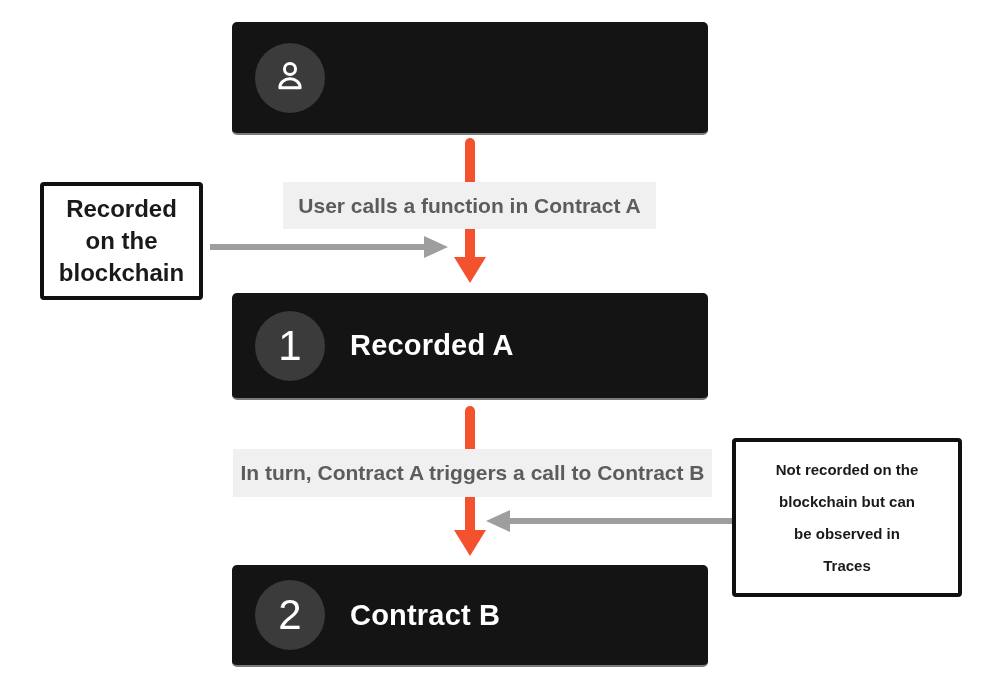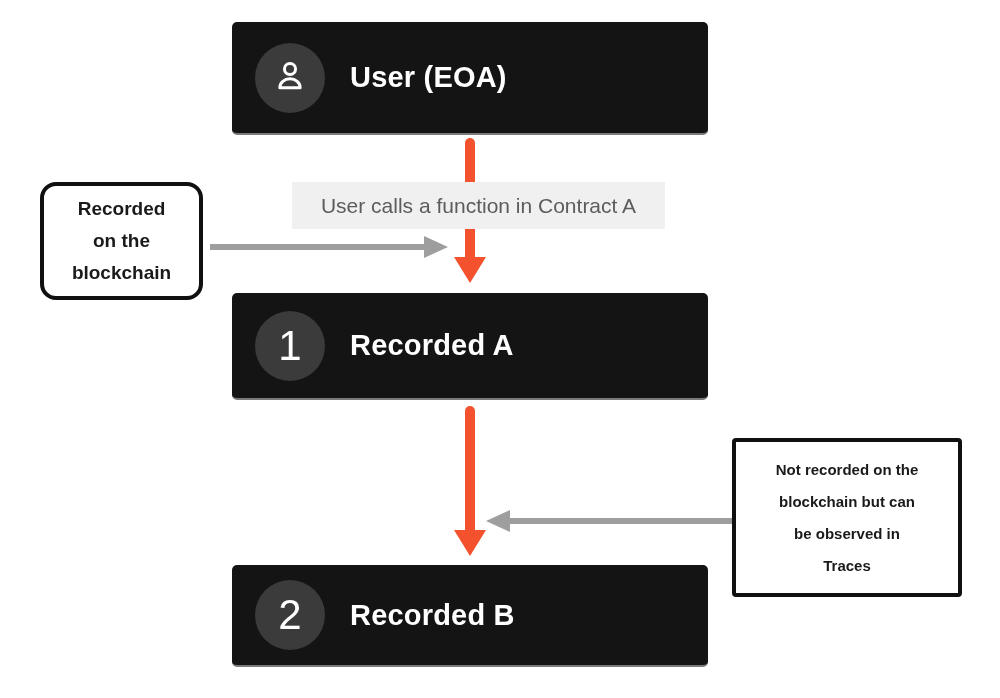--- a/index.html
+++ b/index.html
@@ -76,27 +76,26 @@
     z-index: 1;
   }
   .vhead-1 { left: 454px; top: 257px; }
   .vhead-2 { left: 454px; top: 530px; }
   
   .flow-label {
     position: absolute;
     background: var(--label-bg, #f0f0f0);
     color: var(--label-fg, #5c5c5e);
     font-size: 21px;
-    font-weight: 400;
+    font-weight: 700;
     display: flex;
     align-items: center;
     justify-content: center;
     text-align: center;
     z-index: 2;
-    margin-left: 9px;
   }
   .flow-label-1 { left: 283px; top: 182px; width: 373px; height: 47px; }
   .flow-label-2 { left: 233px; top: 449px; width: 479px; height: 48px; }
   
   .hline {
     position: absolute;
     height: 6px;
     background: var(--arrow-gray, #9e9e9e);
     z-index: 0;
   }
@@ -120,38 +119,37 @@
     box-sizing: border-box;
     color: var(--note-fg, #1a1a1a);
     font-weight: 700;
     text-align: center;
     white-space: pre-line;
     display: flex;
     align-items: center;
     justify-content: center;
     z-index: 1;
   }
-  .note-left  { left: 40px;  top: 182px; width: 163px; height: 118px; font-size: 19px; line-height: 32px; border-radius: 16px; }
+  .note-left  { left: 40px;  top: 182px; width: 163px; height: 118px; font-size: 24px; line-height: 32px; }
   .note-right { left: 732px; top: 438px; width: 230px; height: 159px; font-size: 15px; line-height: 32px; }
 </style>
 </head>
 <body>
 
 <div class="canvas">
 
   <div class="node node-user">
     <div class="badge">
       <span>
         <svg width="38" height="38" viewBox="0 0 24 24" fill="none" stroke="#ffffff" stroke-width="1.9" stroke-linecap="round" stroke-linejoin="round">
           <circle cx="12" cy="7.6" r="3.5"></circle>
           <path d="M5.6 19.4 a6.4 5.6 0 0 1 12.8 0 z"></path>
         </svg>
       </span>
     </div>
-    <div class="node-title">User (EOA)</div>
   </div>
 
   <div class="vline vline-1"></div>
   <div class="vhead vhead-1"></div>
 
   <div class="flow-label flow-label-1">User calls a function in Contract A</div>
 
   <div class="note note-left">Recorded
 on the
 blockchain</div>
@@ -161,28 +159,29 @@
   <div class="node node-a">
     <div class="badge">
       <span class="badge-num">1</span>
     </div>
     <div class="node-title">Recorded A</div>
   </div>
 
   <div class="vline vline-2"></div>
   <div class="vhead vhead-2"></div>
 
+  <div class="flow-label flow-label-2">In turn, Contract A triggers a call to Contract B</div>
 
   <div class="note note-right">Not recorded on the
 blockchain but can
 be observed in
 Traces</div>
   <div class="hline hline-right"></div>
   <div class="hhead hhead-left"></div>
 
   <div class="node node-b">
     <div class="badge">
       <span class="badge-num">2</span>
     </div>
-    <div class="node-title">Recorded B</div>
+    <div class="node-title">Contract B</div>
   </div>
 
 </div>
 
 </body></html>

